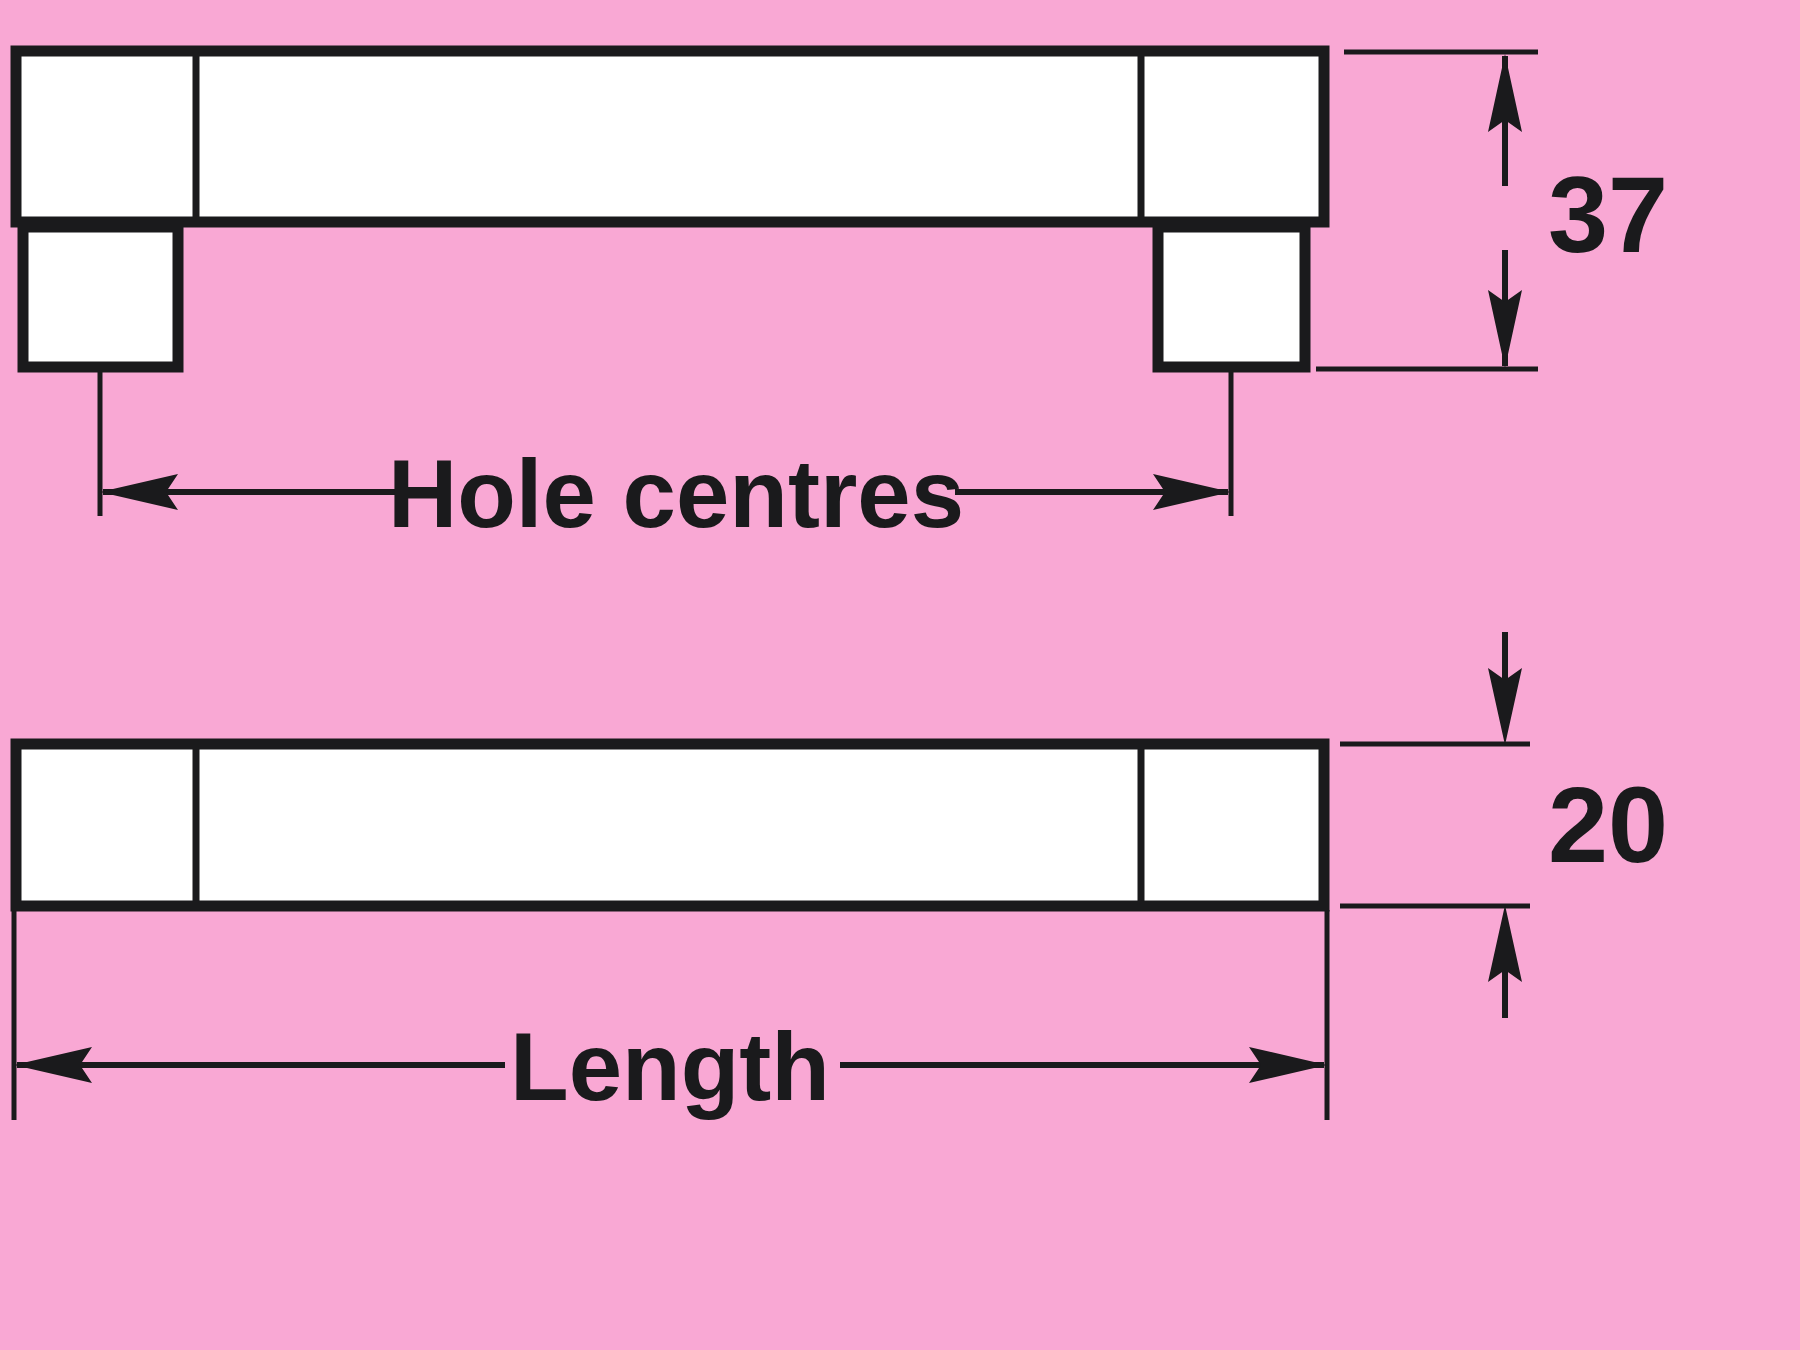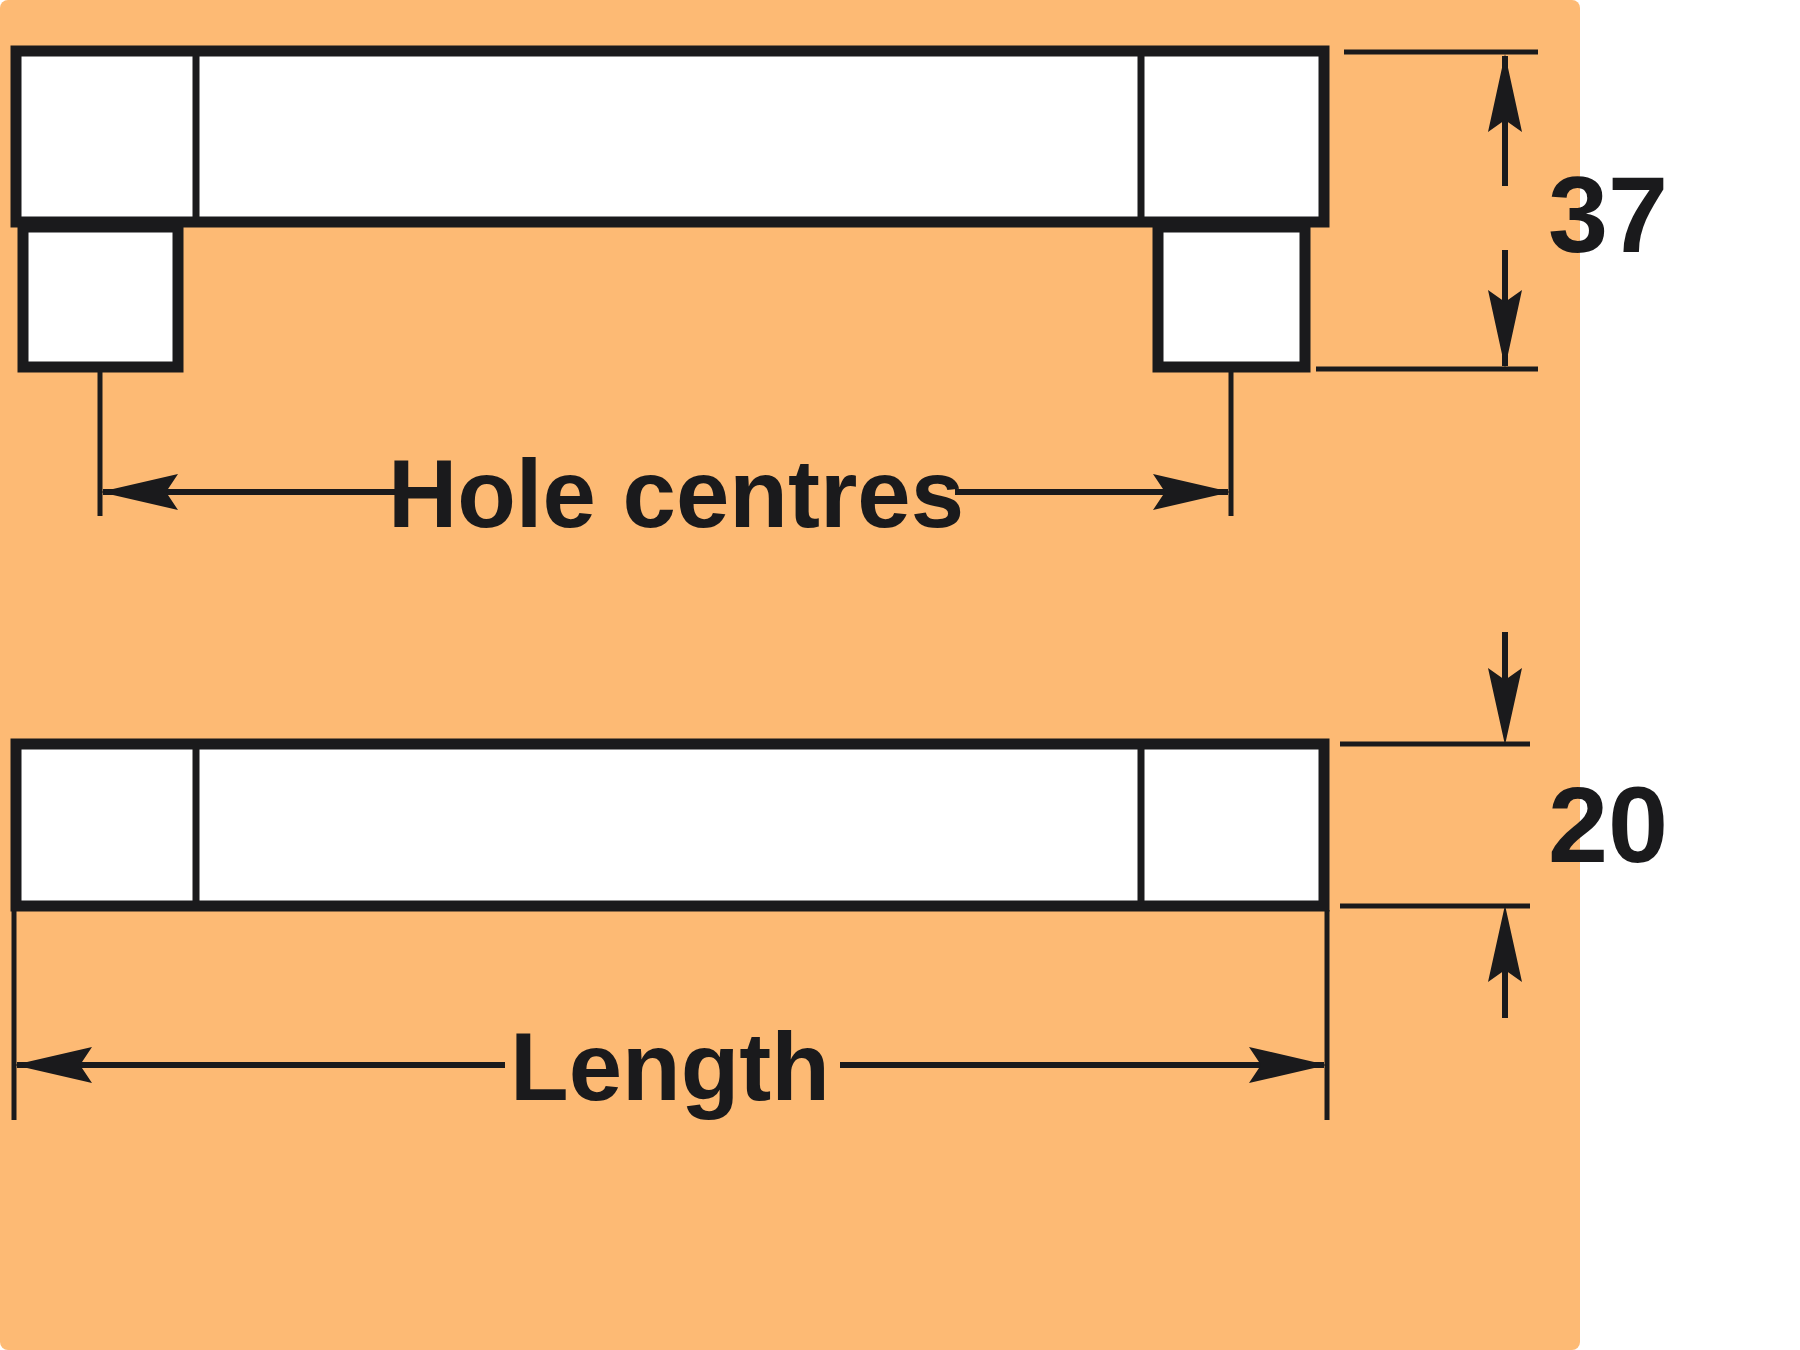--- a/index.html
+++ b/index.html
@@ -8,24 +8,23 @@
     background: #ffffff;
   }
   body {
     width: 1800px;
     height: 1350px;
     overflow: hidden;
     font-family: "Liberation Sans", sans-serif;
   }
   #drawing-root {
     position: relative;
-    width: 1580px;
+    width: 1800px;
     height: 1350px;
-    background: #fdba74;
-    border-radius: 8px;
+    background: #f9a8d4;
   }
   svg#technical-drawing {
     display: block;
     width: 1800px;
     height: 1350px;
   }
   .part-outline {
     fill: #ffffff;
     stroke: #1a1a1c;
     stroke-width: 11;

